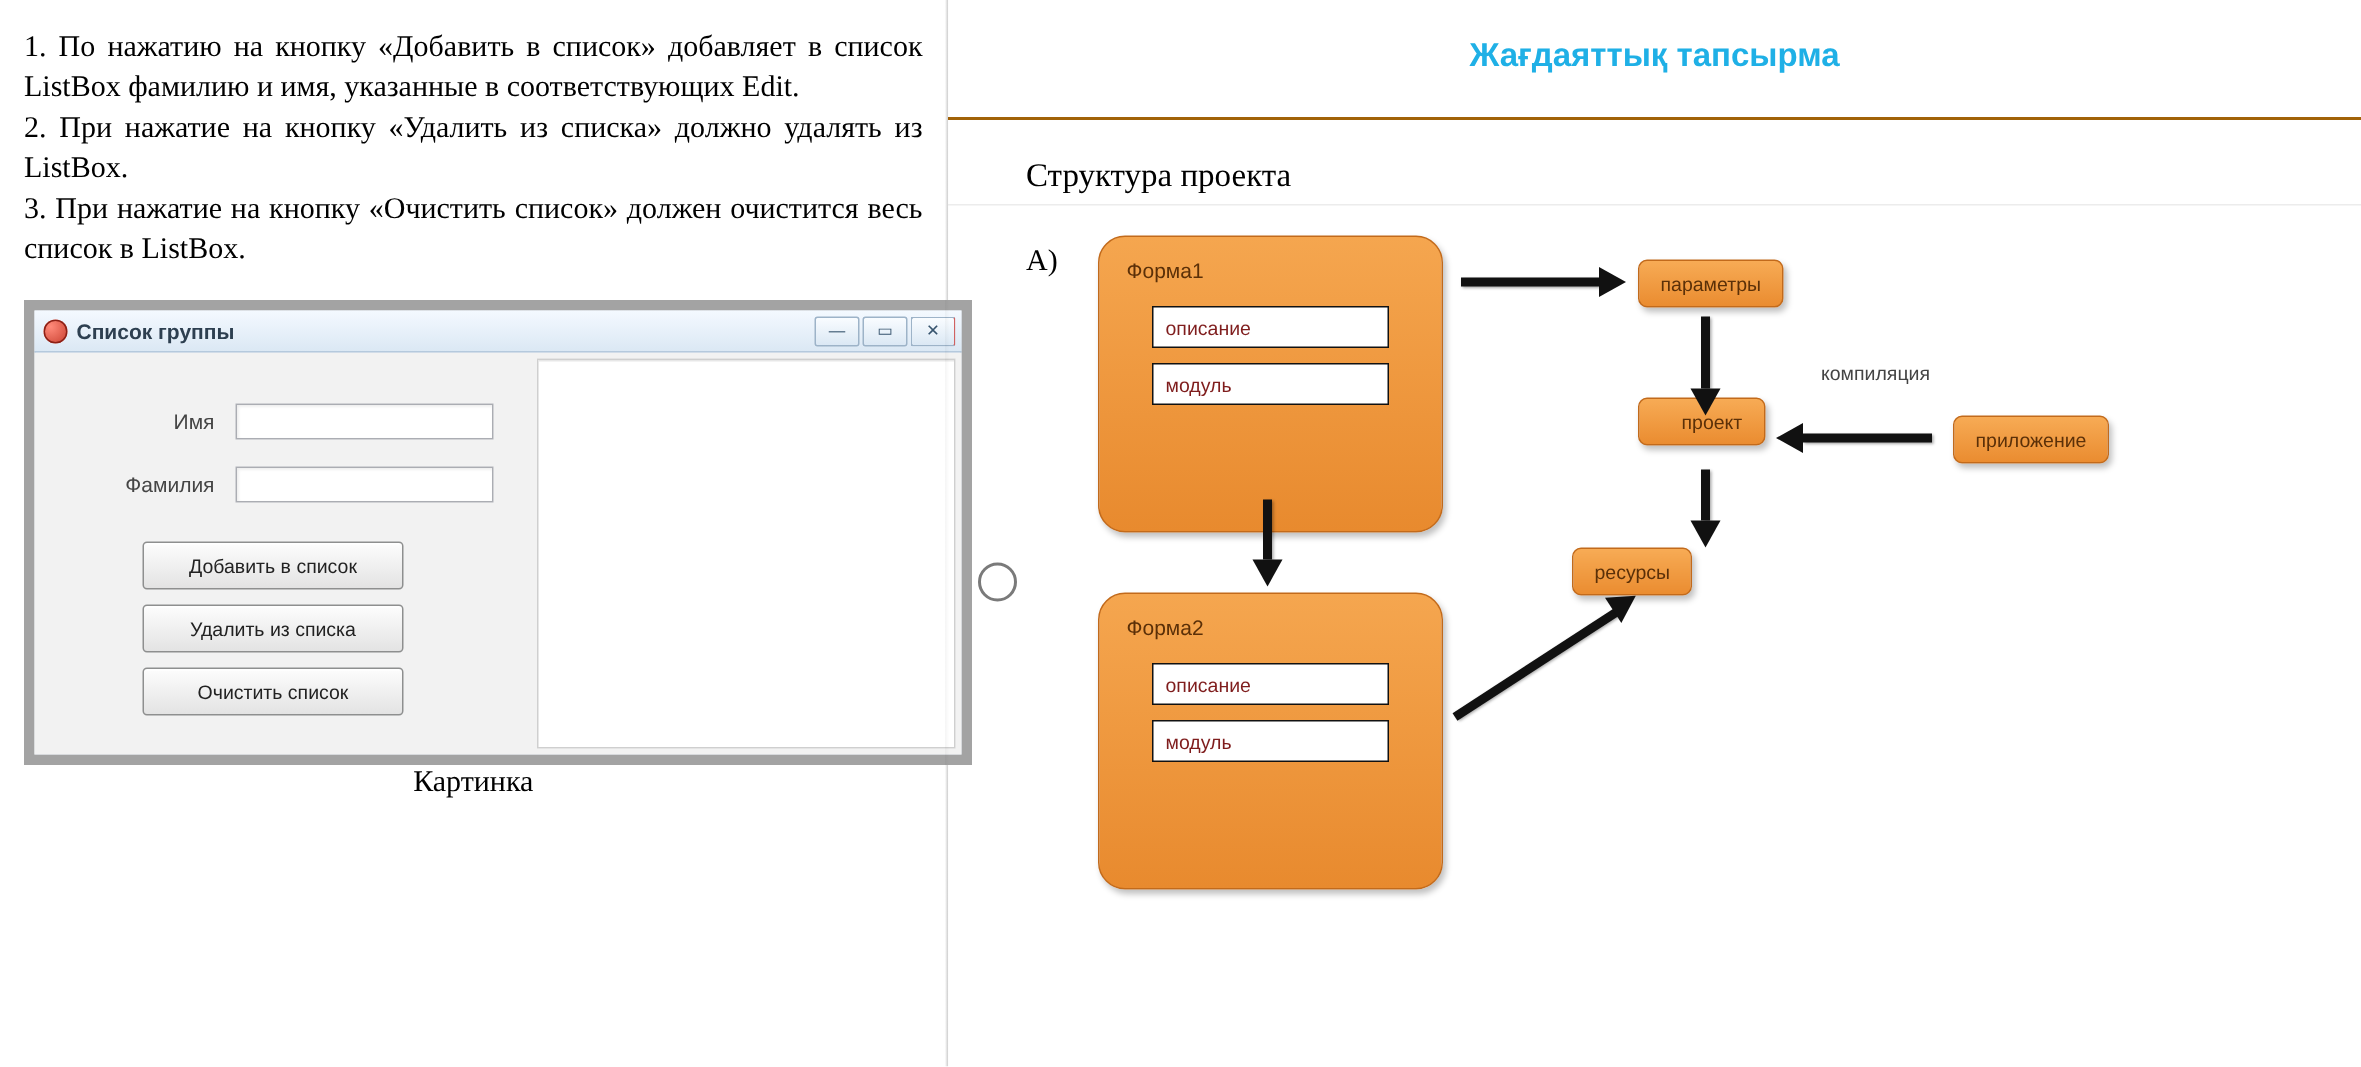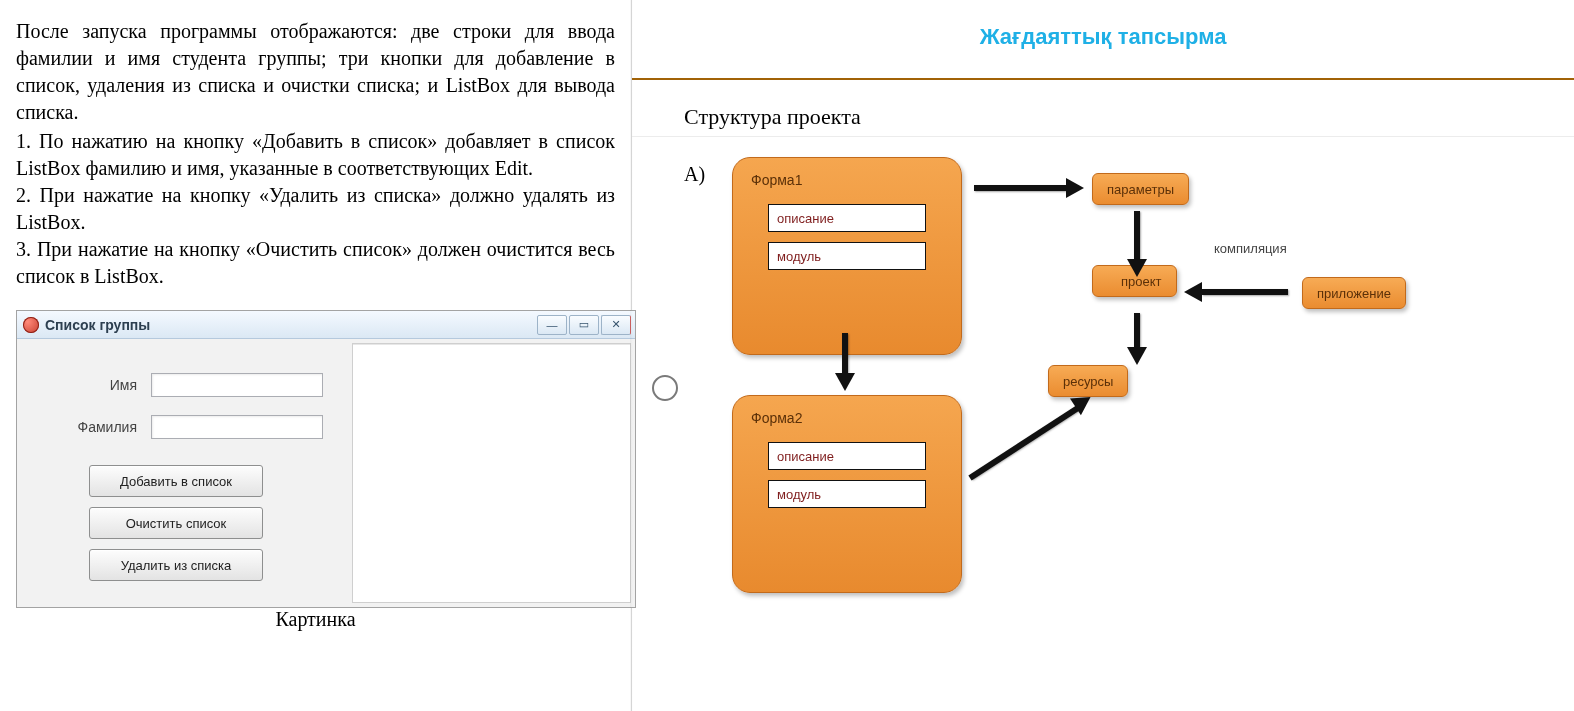--- a/index.html
+++ b/index.html
@@ -36,21 +36,21 @@
   }
   .task-para { margin: 0 0 2px 0; }
   .task-step {
     margin: 0;
     white-space: normal;
   }
 
   .app-window {
     margin-top: 20px;
     width: 618px;
-    border: 1px solid #a3a3a3;
+    border: 7px solid #a3a3a3;
     background: #e7edf3;
     box-shadow: 0 0 0 1px #c7d4e1 inset;
   }
   .titlebar {
     height: 28px;
     background: linear-gradient(#f4f9ff, #dbe8f4);
     border-bottom: 1px solid #b5c9dd;
     display: flex;
     align-items: center;
     padding: 0 4px 0 6px;
@@ -199,21 +199,20 @@
   .arrow-head-d { border-left:10px solid transparent; border-right:10px solid transparent; border-top:18px solid #111;}
 
 </style>
 </head>
 <body>
 
 <div class="page">
 
   <div class="left-pane">
     <div class="task-text">
-      <p class="task-para">После запуска программы отображаются: две строки для ввода фамилии и имя студента группы; три кнопки для добавление в список, удаления из списка и очистки списка;  и ListBox для вывода списка.</p>
       <p class="task-step">1.        По нажатию на кнопку «Добавить в список» добавляет в список ListBox фамилию и имя, указанные в соответствующих Edit.</p>
       <p class="task-step">2.        При нажатие на кнопку «Удалить из списка» должно удалять из ListBox.</p>
       <p class="task-step">3.        При нажатие на кнопку «Очистить список» должен очистится весь список в ListBox.</p>
     </div>
 
     <div class="app-window">
       <div class="titlebar">
         <div class="app-icon"></div>
         <div class="title">Список группы</div>
         <div class="win-btns">
@@ -227,22 +226,22 @@
           <div class="field-row">
             <div class="field-label">Имя</div>
             <div class="field-input"></div>
           </div>
           <div class="field-row">
             <div class="field-label">Фамилия</div>
             <div class="field-input"></div>
           </div>
           <div class="btn-stack">
             <div class="app-btn">Добавить в список</div>
+            <div class="app-btn">Удалить из списка</div>
             <div class="app-btn">Очистить список</div>
-            <div class="app-btn">Удалить из списка</div>
           </div>
         </div>
         <div class="app-right"></div>
       </div>
     </div>
 
     <div class="caption">Картинка</div>
   </div>
 
   <div class="right-pane">

